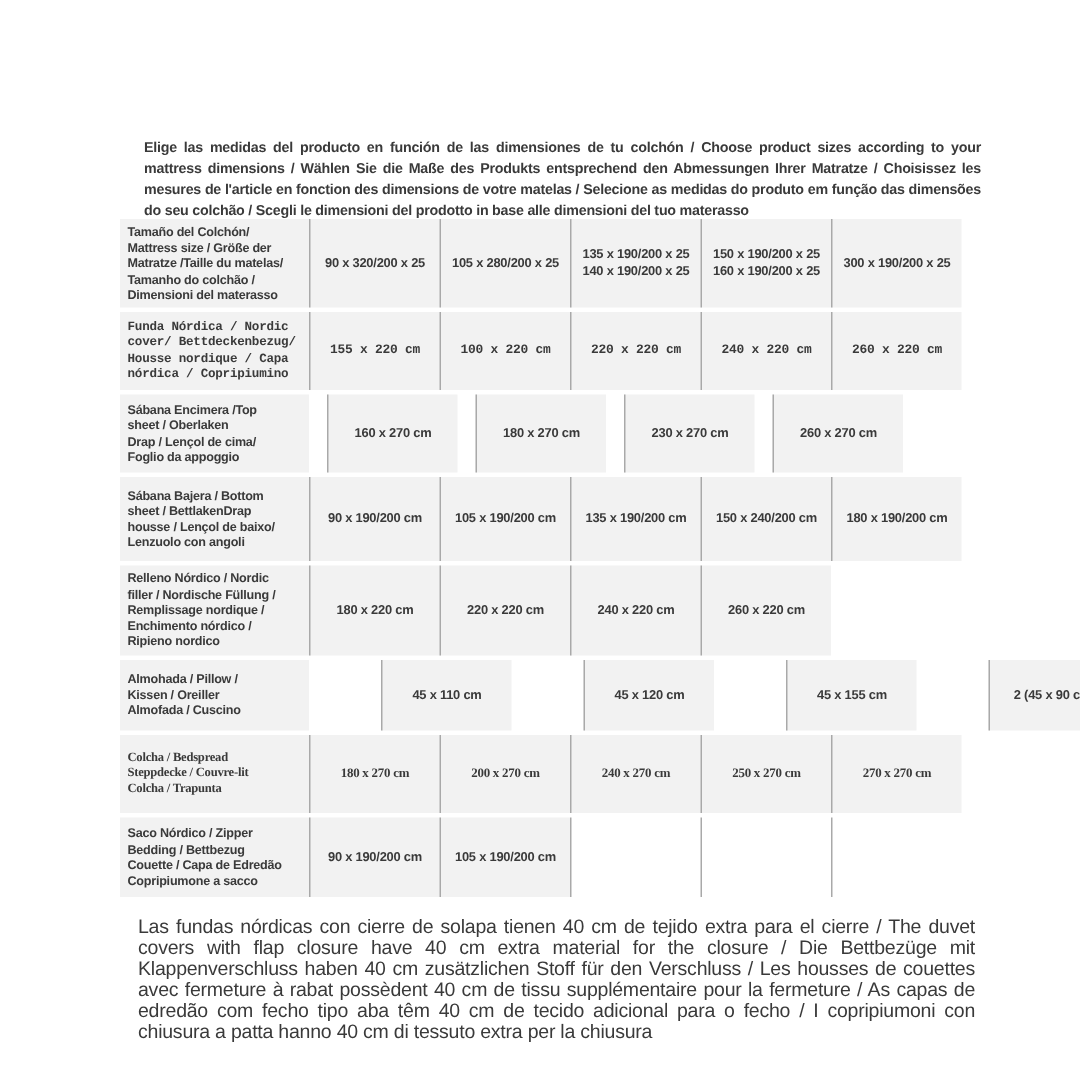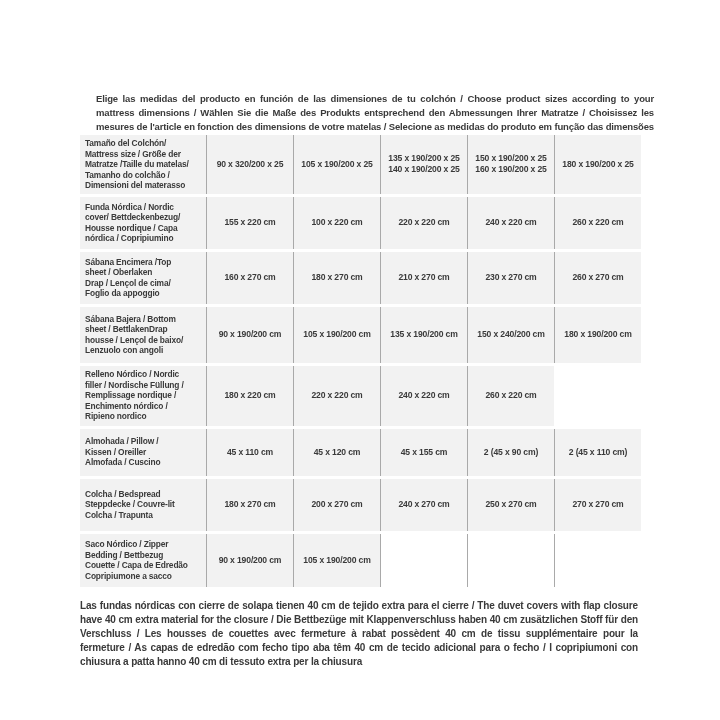--- a/index.html
+++ b/index.html
@@ -28,21 +28,21 @@
     width: 558px;
     font-size: 9.5px;
     font-weight: bold;
     line-height: 14px;
     letter-spacing: -0.15px;
     text-align: justify;
   }
   .table {
     position: absolute;
     left: 80px;
-    top: 135px;
+    top: 146px;
     width: 561px;
   }
   .row {
     display: grid;
     grid-template-columns: 126px 87px 87px 87px 87px 87px;
     margin-bottom: 3px;
   }
   .cell {
     background: #f2f2f2;
     display: flex;
@@ -63,35 +63,35 @@
     line-height: 11px;
     justify-content: center;
     text-align: center;
     border-left: 1px solid #a9a9a9;
     padding: 2px 1px;
   }
   .cell.blank {
     background: #ffffff;
   }
   .r1 { min-height: 56px; }
-  .r2 { min-height: 52px; }
-  .r3 { min-height: 52px; }
+  .r2 { min-height: 52px; font-family: Liberation Mono, monospace; }
+  .r3 { min-height: 52px; gap: 12px; }
   .r4 { min-height: 56px; }
   .r5 { min-height: 60px; }
-  .r6 { min-height: 47px; }
-  .r7 { min-height: 52px; }
+  .r6 { min-height: 47px; gap: 48px; }
+  .r7 { min-height: 52px; font-family: Liberation Serif, serif; }
   .r8 { min-height: 53px; }
   .footnote {
-    margin: 0;
+    margin: 12px;
     position: absolute;
     left: 80px;
     top: 599px;
     width: 558px;
-    font-size: 10px;
-    font-weight: bold;
+    font-size: 13px;
+    font-weight: normal;
     line-height: 14px;
     letter-spacing: -0.15px;
     text-align: justify;
   }
 </style>
 </head>
 <body>
 
 <div class="page">
 
@@ -99,26 +99,26 @@
 
   <div class="table">
 
     <div class="row r1">
       <div class="cell label">Tamaño del Colchón/
 Mattress size / Größe der
 Matratze /Taille du matelas/
 Tamanho do colchão /
 Dimensioni del materasso</div>
       <div class="cell val">90 x 320/200 x 25</div>
-      <div class="cell val">105 x 190/200 x 25</div>
+      <div class="cell val">105 x 280/200 x 25</div>
       <div class="cell val">135 x 190/200 x 25
 140 x 190/200 x 25</div>
       <div class="cell val">150 x 190/200 x 25
 160 x 190/200 x 25</div>
-      <div class="cell val">180 x 190/200 x 25</div>
+      <div class="cell val">300 x 190/200 x 25</div>
     </div>
 
     <div class="row r2">
       <div class="cell label">Funda Nórdica /  Nordic
 cover/ Bettdeckenbezug/
 Housse nordique  / Capa
 nórdica / Copripiumino</div>
       <div class="cell val">155 x 220 cm</div>
       <div class="cell val">100 x 220 cm</div>
       <div class="cell val">220 x 220 cm</div>
@@ -126,21 +126,20 @@
       <div class="cell val">260 x 220 cm</div>
     </div>
 
     <div class="row r3">
       <div class="cell label">Sábana Encimera /Top
 sheet / Oberlaken
 Drap / Lençol de cima/
 Foglio da appoggio</div>
       <div class="cell val">160 x 270 cm</div>
       <div class="cell val">180 x 270 cm</div>
-      <div class="cell val">210 x 270 cm</div>
       <div class="cell val">230 x 270 cm</div>
       <div class="cell val">260 x 270 cm</div>
     </div>
 
     <div class="row r4">
       <div class="cell label">Sábana Bajera / Bottom
 sheet / BettlakenDrap
 housse / Lençol de baixo/
 Lenzuolo con angoli</div>
       <div class="cell val">90 x 190/200 cm</div>

